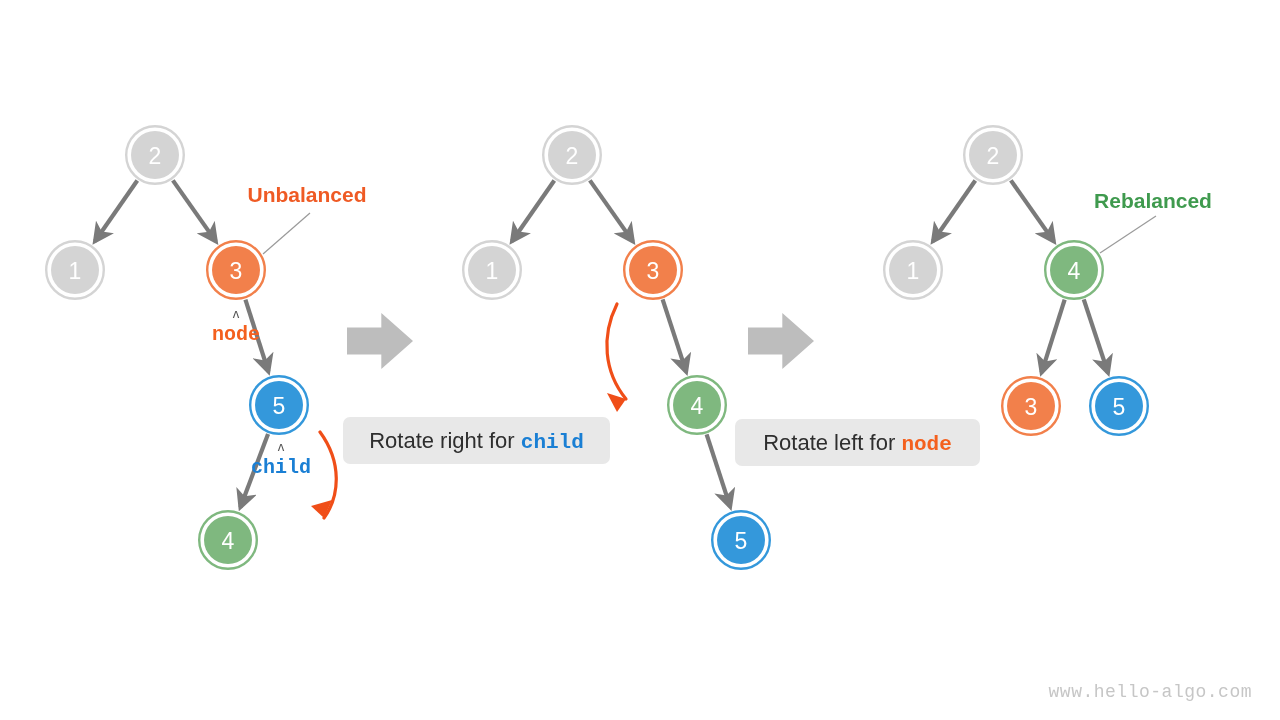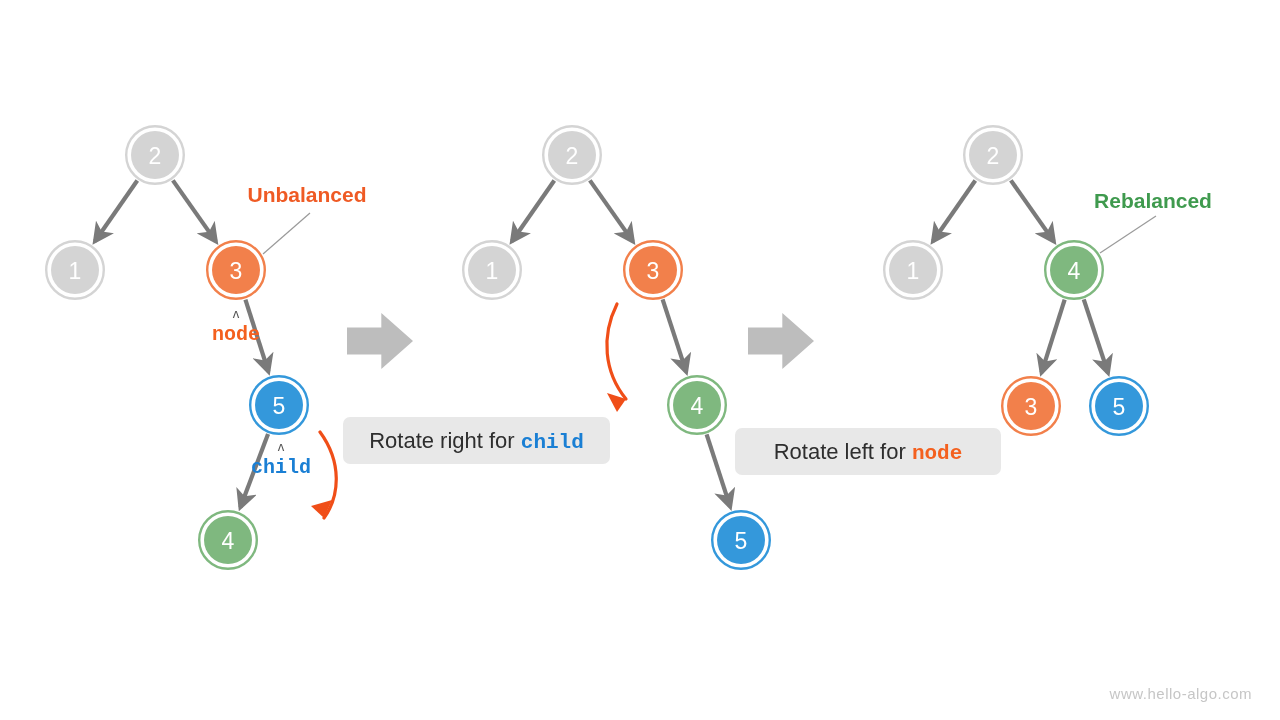--- a/index.html
+++ b/index.html
@@ -80,22 +80,22 @@
     font-family: "Liberation Mono", monospace;
     font-weight: bold;
     font-size: 21px;
   }
   .mono-child { color: #1a7fd4; }
   .mono-node { color: #f4601e; }
   .watermark {
     position: absolute;
     right: 28px;
     bottom: 18px;
-    font-family: Liberation Sans, sans-serif;
-    font-size: 15px;
+    font-family: Liberation Mono, monospace;
+    font-size: 18px;
     color: #c6c6c6;
     letter-spacing: 0.5px;
   }
 </style>
 </head>
 <body>
 
 <div id="stage">
 
   <svg class="layer" viewBox="0 0 1280 720">
@@ -234,19 +234,19 @@
         <text x="236" y="334" class="var-label var-node">node</text>
         <text x="281" y="446" class="caret">ʌ</text>
         <text x="281" y="467" class="var-label var-child">child</text>
       </g>
   </svg>
 
   <div id="captions-host">
       <div class="caption-box" style="left: 343px; top: 417px; width: 267px; text-align: right;">
         <span class="caption-text"><span>Rotate right for </span><span class="mono mono-child">child</span></span>
       </div>
-      <div class="caption-box" style="left: 735px; top: 428px; width: 266px;">
+      <div class="caption-box" style="left: 735px; top: 419px; width: 245px;">
         <span class="caption-text"><span>Rotate left for </span><span class="mono mono-node">node</span></span>
       </div>
     </div>
 
   <div class="watermark">www.hello-algo.com</div>
 </div>
 
 </body></html>

